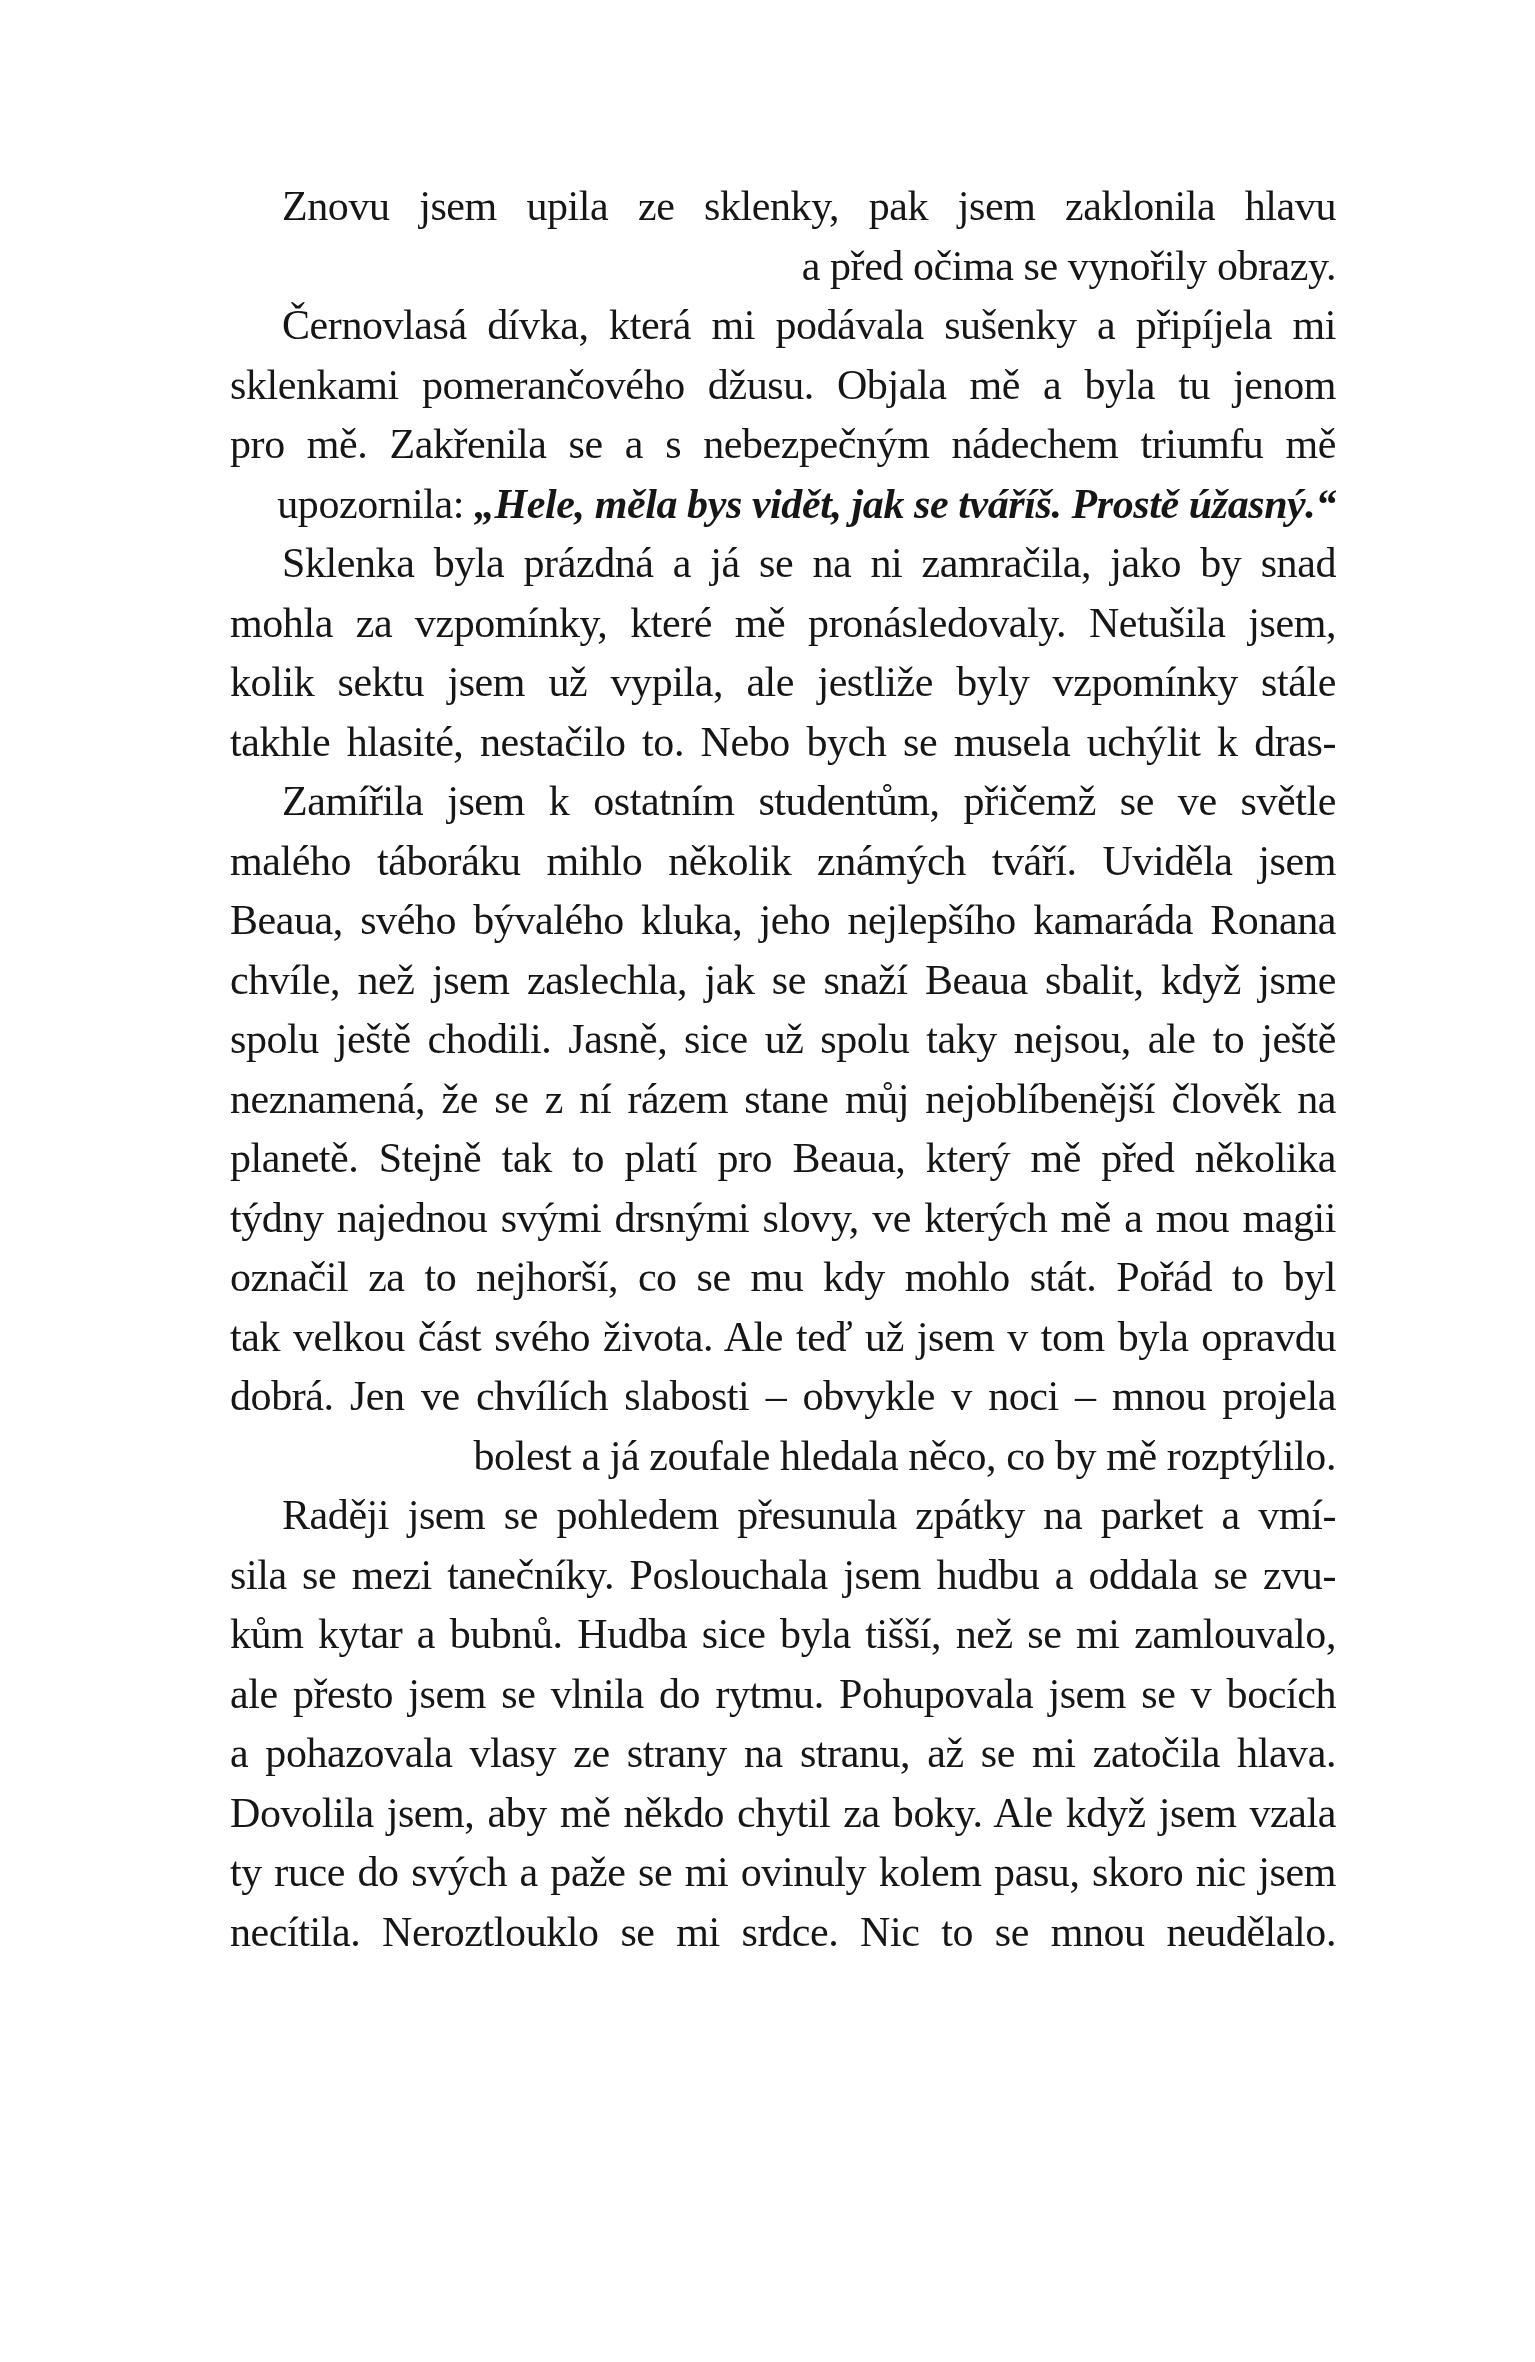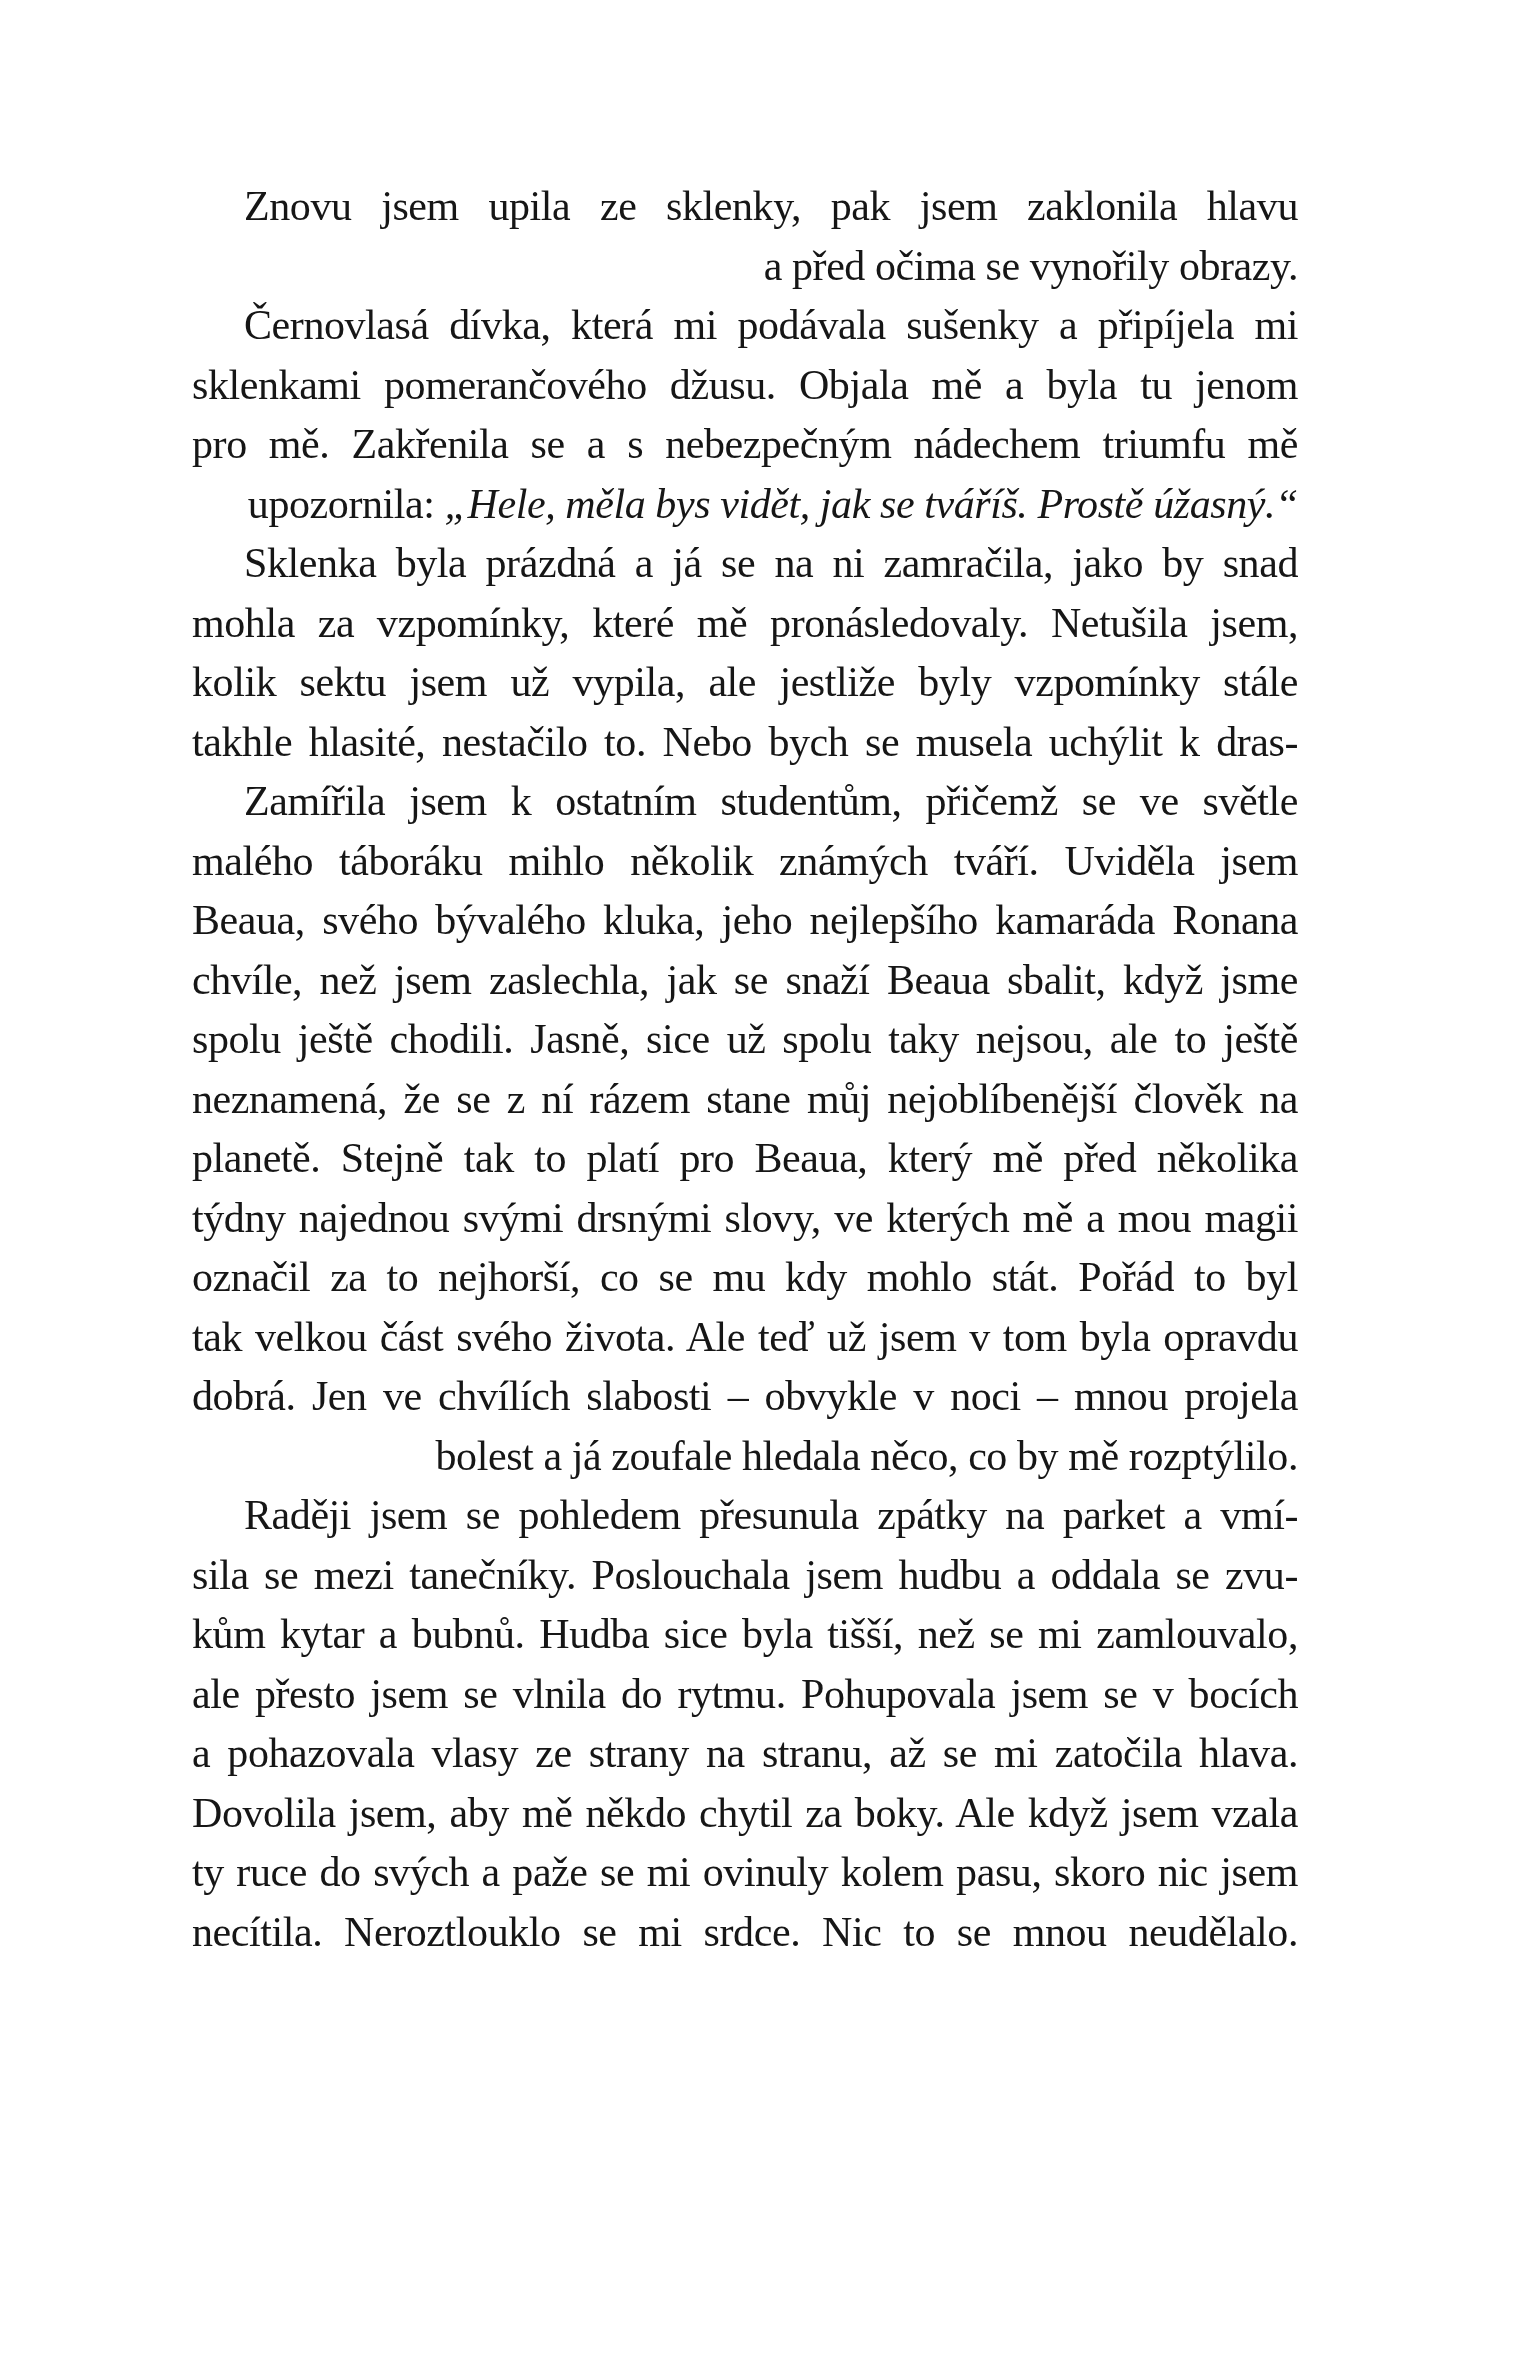--- a/index.html
+++ b/index.html
@@ -6,20 +6,21 @@
     margin: 0;
     padding: 0;
     background: #ffffff;
   }
   .page {
     position: relative;
     width: 1337px;
     height: 2362px;
     background: #ffffff;
     overflow: hidden;
+    margin-left: 38px;
   }
   .text-block {
     position: absolute;
     left: 192px;
     top: 177px;
     width: 1106px;
     font-family: "Liberation Serif", "DejaVu Serif", serif;
     font-size: 42px;
     line-height: 59.5px;
     color: #161616;
@@ -31,20 +32,21 @@
   }
   .line.j {
     text-align: justify;
     text-align-last: justify;
   }
   .line.ind {
     text-indent: 52px;
   }
   .it {
     font-style: italic;
+    font-weight: bold;
   }
 </style>
 </head>
 <body>
 
 <div class="page" style="background: rgb(255, 255, 255);">
   <div class="text-block" style="color: rgb(22, 22, 22);">
       <div class="line j ind"><span>Znovu jsem upila ze sklenky, pak jsem zaklonila hlavu</span></div>
       <div class="line"><span>a před očima se vynořily obrazy.</span></div>
       <div class="line j ind"><span>Černovlasá dívka, která mi podávala sušenky a připíjela mi</span></div>

